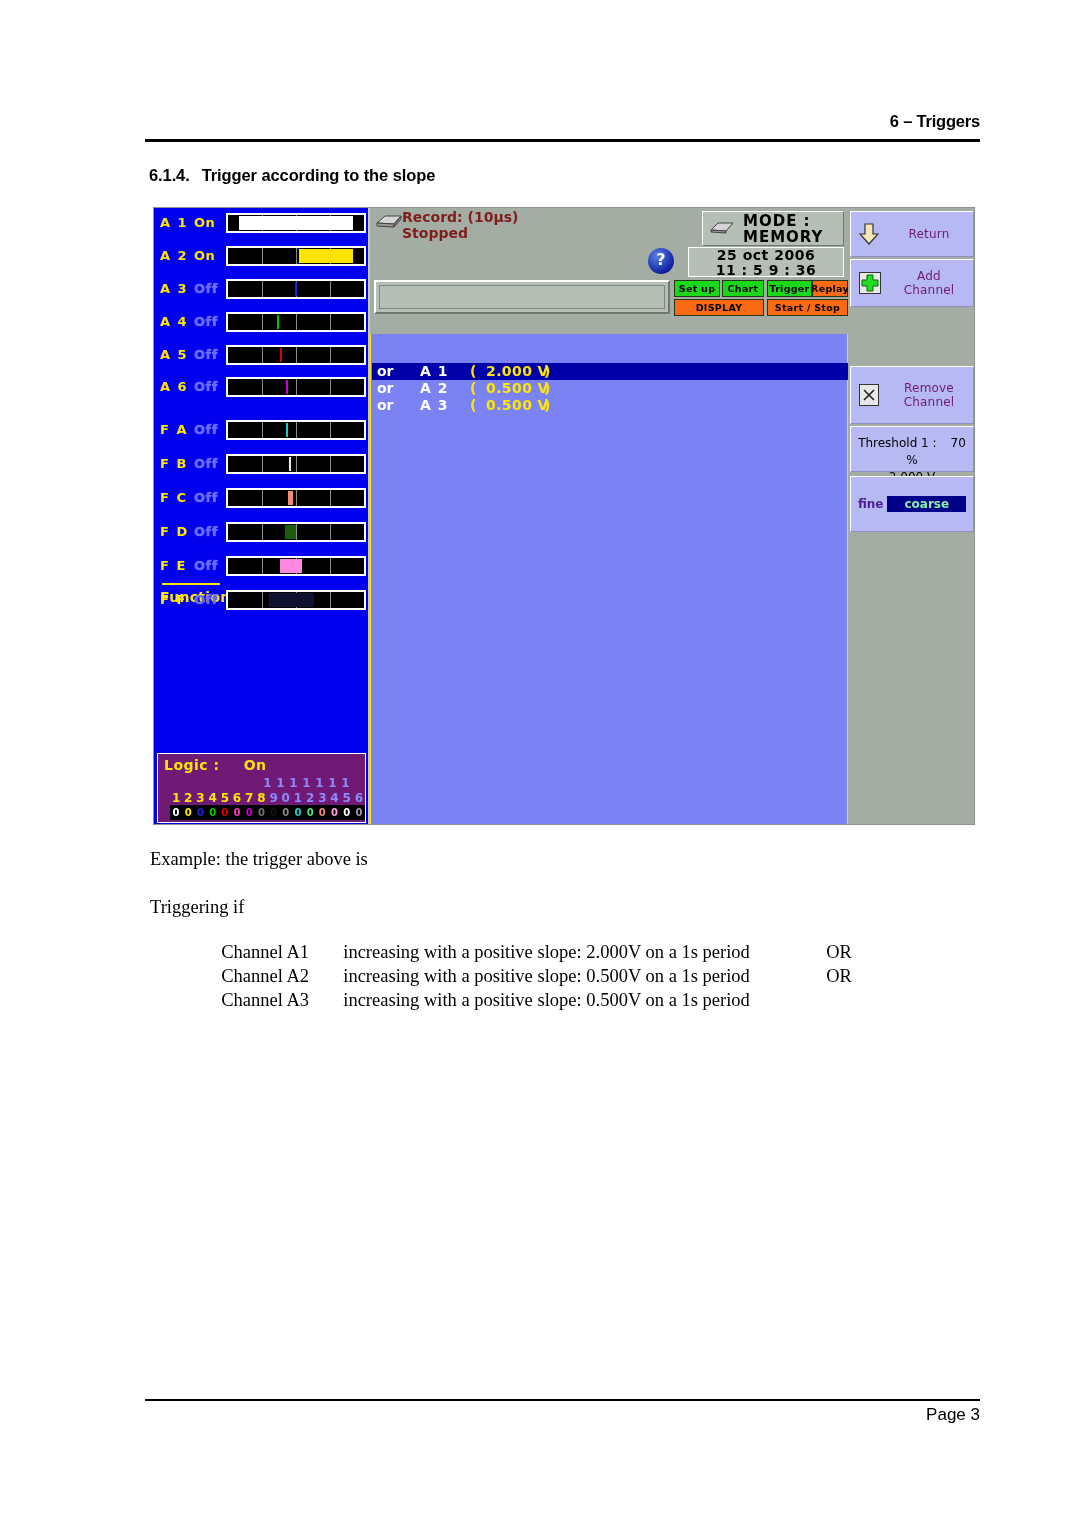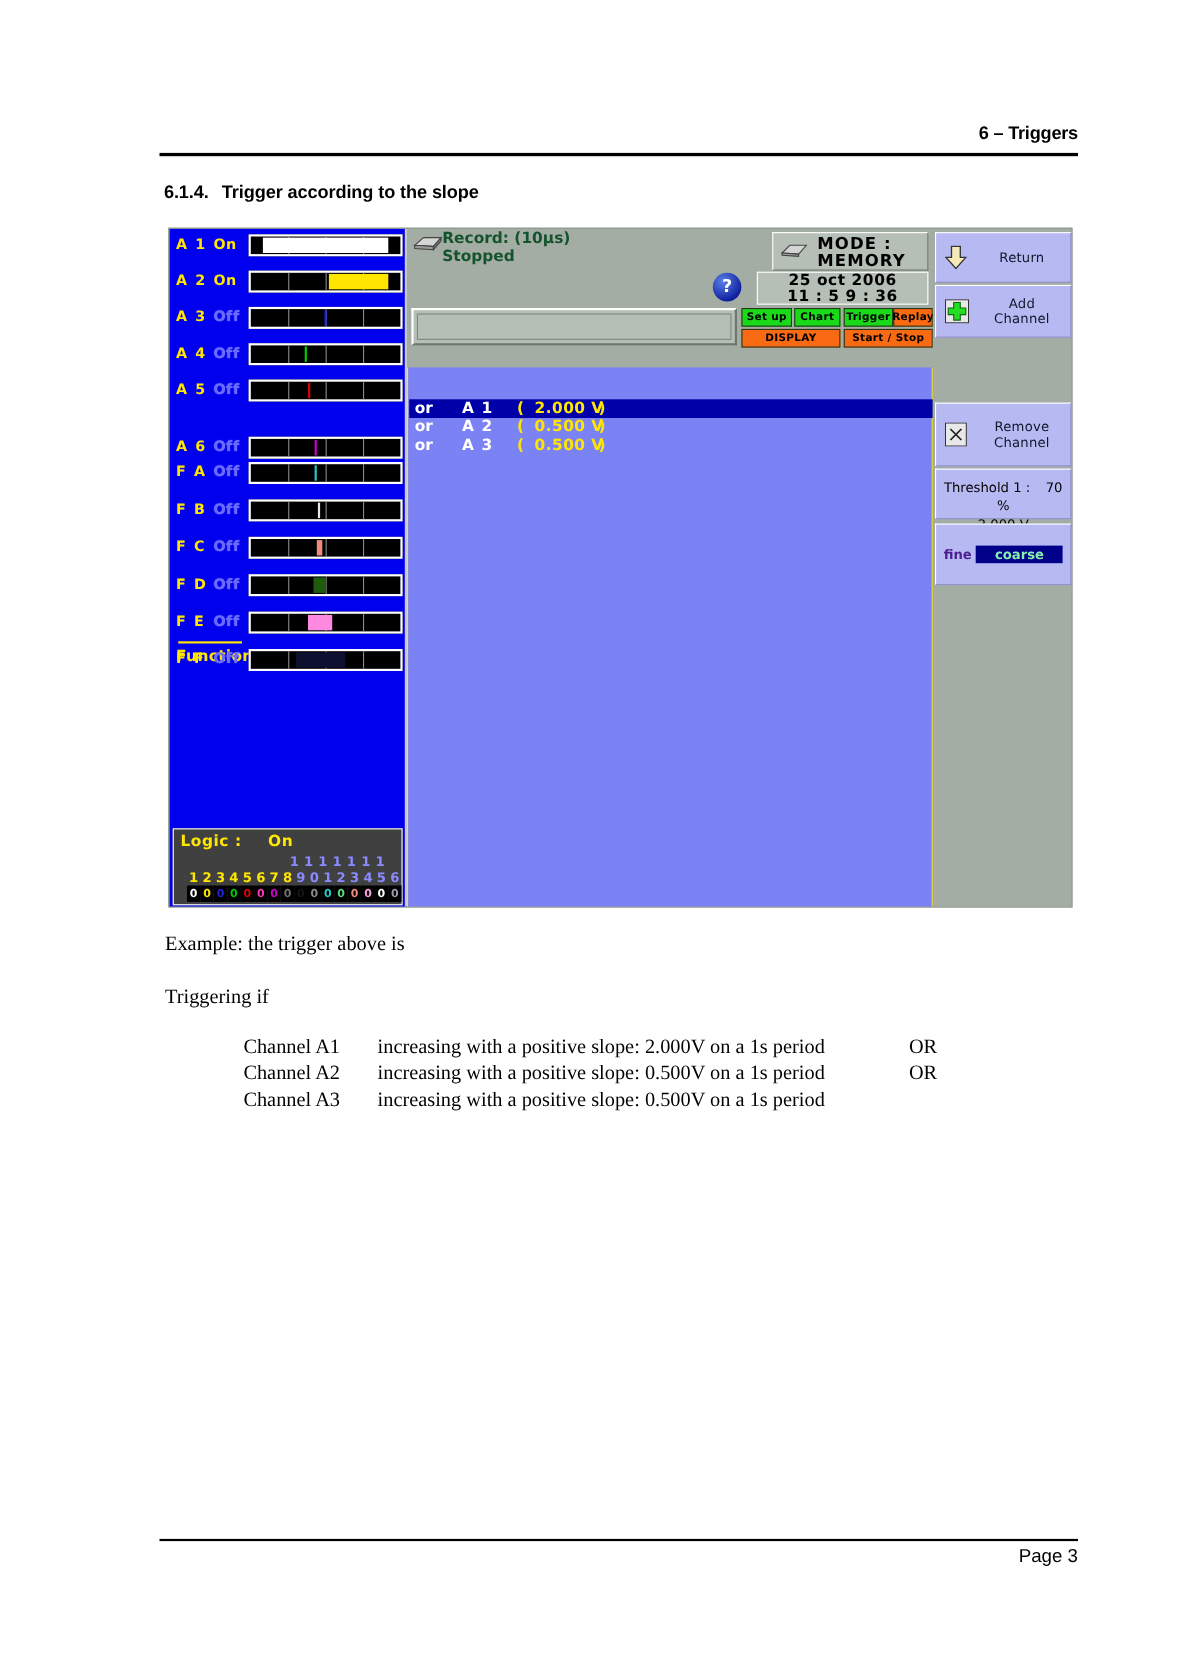--- a/index.html
+++ b/index.html
@@ -193,21 +193,21 @@
     font-weight: bold;
   }
 
   
   .logic-panel {
     position: absolute;
     left: 3px;
     bottom: 3px;
     width: 209px;
     height: 70px;
-    background: #404040;
+    background: #701a75;
     border: 1px solid #ffffff;
     box-sizing: border-box;
   }
   .logic-title {
     position: absolute;
     left: 6px; top: 3px;
     font-size: 14px;
     font-weight: bold;
     color: #ffe600;
     letter-spacing: 0.5px;
@@ -273,21 +273,21 @@
   .record-icon {
     position: absolute;
     left: 4px; top: 5px;
     width: 30px; height: 16px;
   }
   .record-text {
     position: absolute;
     left: 32px; top: 1px;
     font-size: 14px;
     font-weight: bold;
-    color: #14532d;
+    color: #7f1d1d;
     line-height: 16px;
     white-space: pre-line;
   }
   .mode-box {
     position: absolute;
     left: 332px; top: 3px;
     width: 142px; height: 35px;
     background: #b5bfb5;
     border: 1px solid #ffffff;
     border-right-color: #6f786f;
@@ -424,21 +424,21 @@
   .rbtn {
     position: absolute;
     left: 2px;
     width: 124px;
     background: #b7b9f2;
     border: 1px solid #ffffff;
     border-right-color: #8e90c4;
     border-bottom-color: #8e90c4;
     box-sizing: border-box;
     font-size: 12px;
-    color: #0f172a;
+    color: #701a75;
   }
   .rbtn-label {
     position: absolute;
     left: 38px;
     right: 4px;
     top: 50%;
     transform: translateY(-50%);
     text-align: center;
     line-height: 14px;
     white-space: pre-line;
@@ -542,21 +542,21 @@
       <span class="chan-name">A 5</span>
       <span class="chan-state off">Off</span>
       <span class="chan-bar">
         <span class="tick" style="left:25%"></span>
           <span class="tick" style="left:50%"></span>
           <span class="tick" style="left:75%"></span>
         <span class="fill" style="left:38%;width:2px;background:#dd0000"></span>
       </span>
     </div>
 
-    <div class="chan-row" style="top:188px">
+    <div class="chan-row" style="top:168px">
       <span class="chan-name">A 6</span>
       <span class="chan-state off">Off</span>
       <span class="chan-bar">
         <span class="tick" style="left:25%"></span>
           <span class="tick" style="left:50%"></span>
           <span class="tick" style="left:75%"></span>
         <span class="fill" style="left:43%;width:2px;background:#cc00cc"></span>
       </span>
     </div>
 

